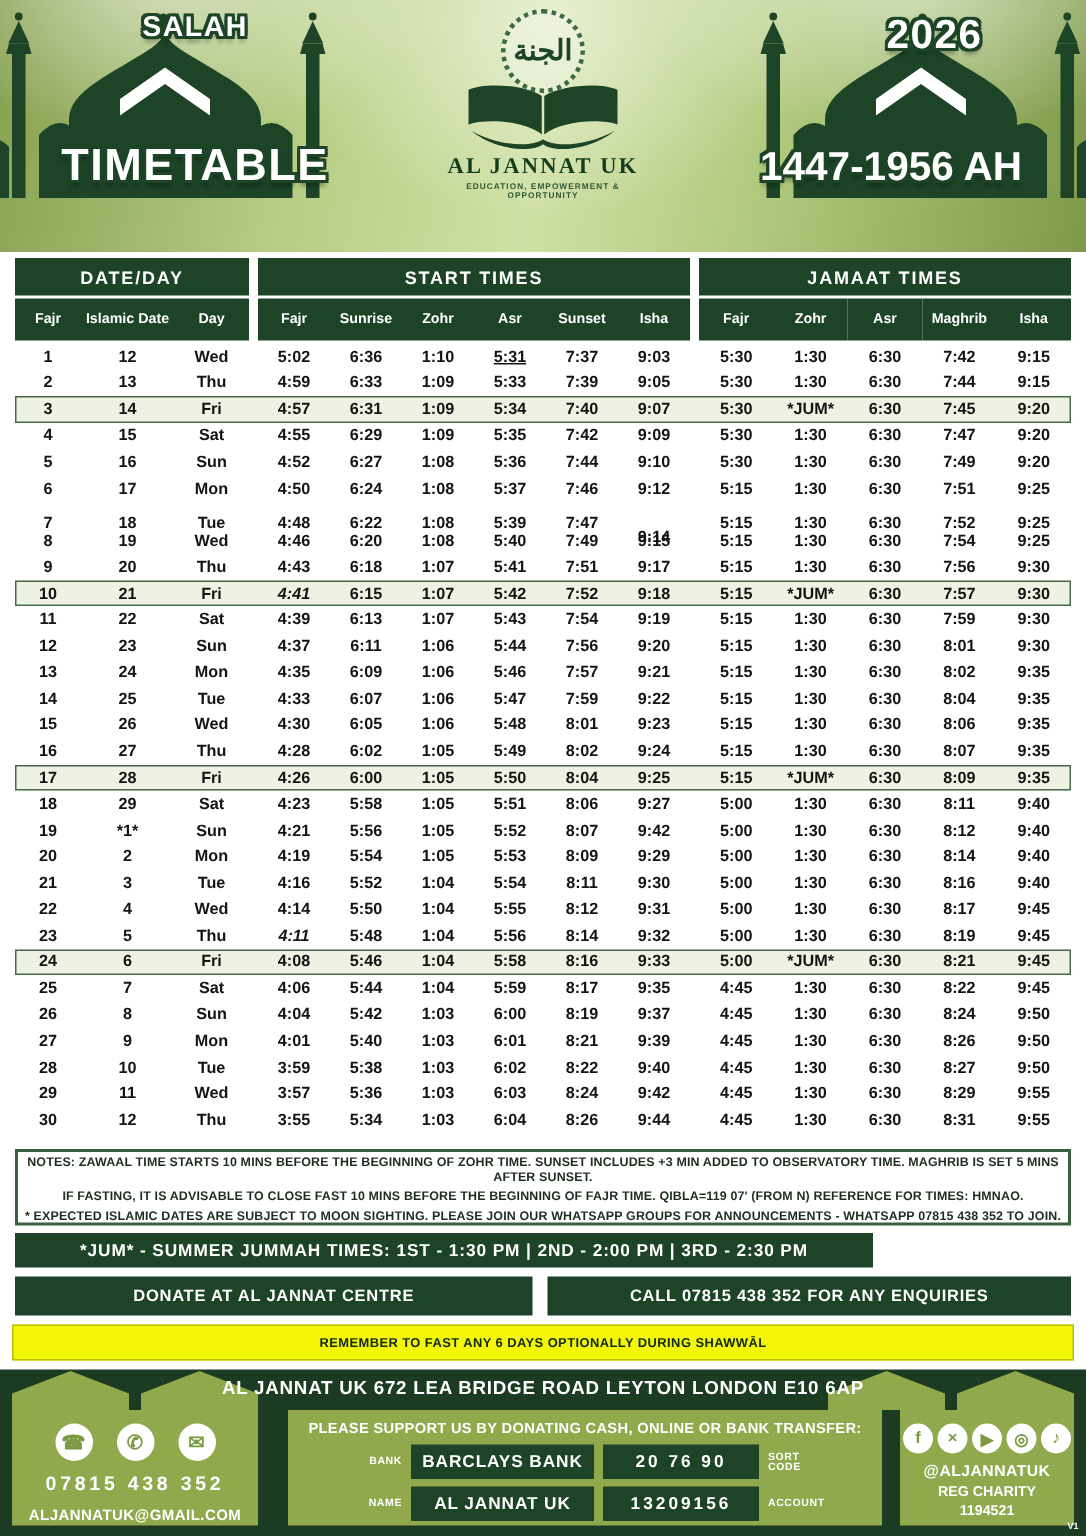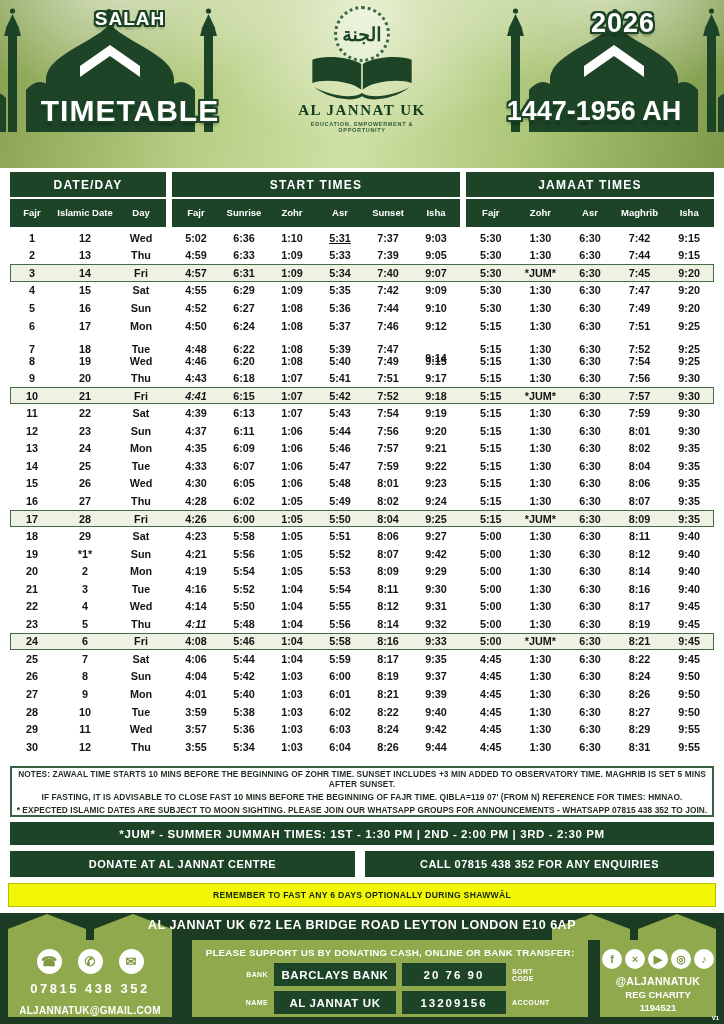--- a/index.html
+++ b/index.html
@@ -60,21 +60,21 @@
   .tcell { font-size:10.8px; font-weight:bold; color:#141414; text-align:center; grid-row:1; }
   .friday { background:#edf2e3; outline:1.5px solid #46694b; outline-offset:-1px; }
 
   
   .notes { position:absolute; top:766px; left:10px; width:704px; height:51px;
     border:2px solid #3a5f41; background:#fff; display:flex; flex-direction:column;
     justify-content:center; gap:3px; text-align:center; font-size:8.3px; font-weight:bold;
     color:#1f2d20; letter-spacing:.1px; }
   .bar { position:absolute; background:#1d4427; color:#fff; display:flex; align-items:center;
     justify-content:center; font-weight:bold; }
-  .bar-jummah { top:822px; left:10px; width:704px; height:23px; font-size:11.5px; letter-spacing:.6px; }
+  .bar-jummah { top:822px; left:10px; width:572px; height:23px; font-size:11.5px; letter-spacing:.6px; }
   .bar-donate { top:851px; left:10px; width:345px; height:26px; font-size:11px; letter-spacing:.5px; }
   .bar-call   { top:851px; left:365px; width:349px; height:26px; font-size:11px; letter-spacing:.5px; }
   .bar-yellow { position:absolute; top:883px; left:8px; width:708px; height:24px; background:#f4f607;
     border:1px solid #b9bd05; color:#12290f; display:flex; align-items:center; justify-content:center;
     font-weight:bold; font-size:8.6px; letter-spacing:.3px; }
 
   
   .footer { position:absolute; top:913px; left:0; width:724px; height:111px; background:#1b3b22; }
   .f-address { position:absolute; top:5px; left:0; width:724px; text-align:center; color:#fff;
     font-weight:bold; font-size:12.5px; letter-spacing:.5px; }

